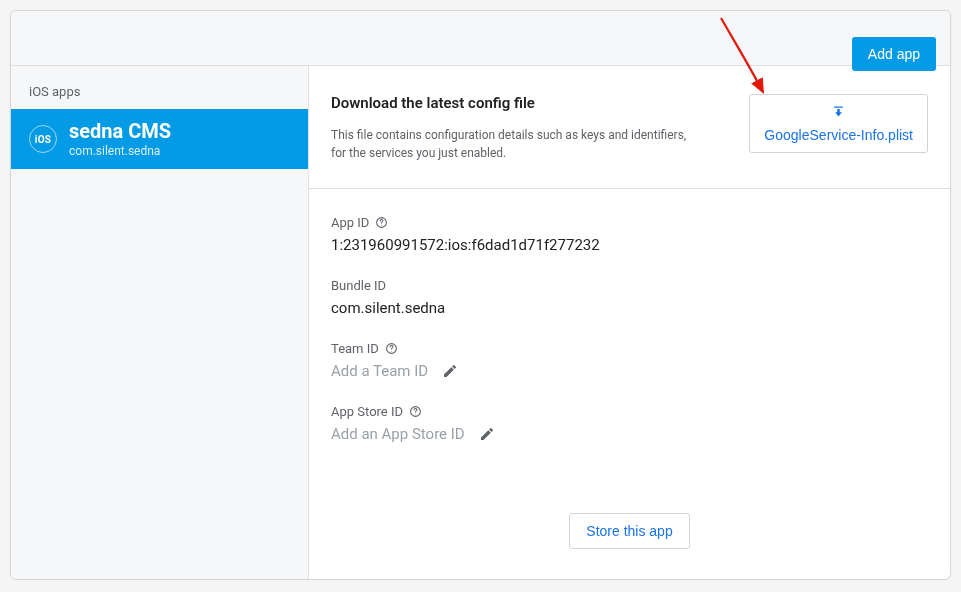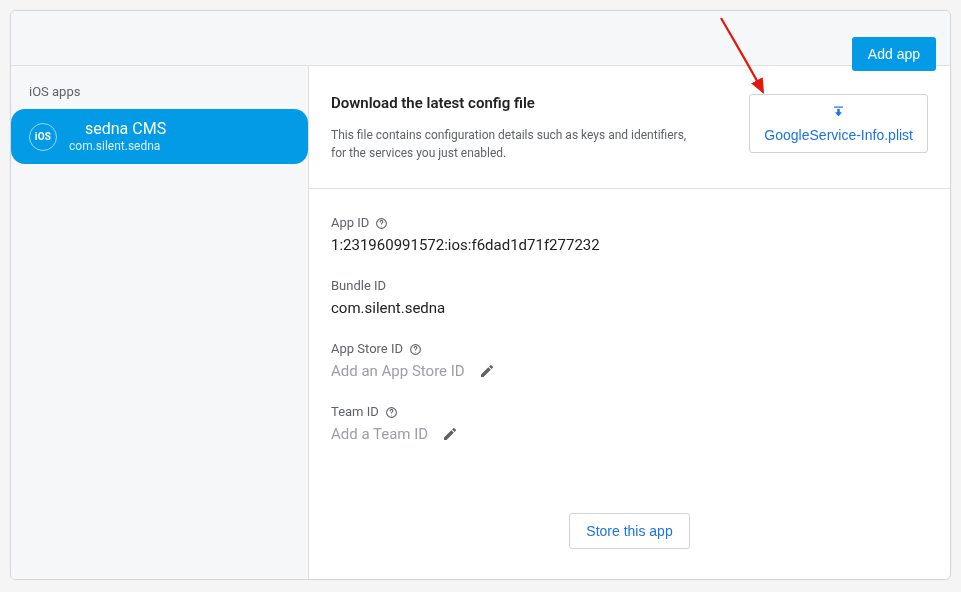--- a/index.html
+++ b/index.html
@@ -63,36 +63,35 @@
       padding: 6px 18px 10px;
     }
     .app-row {
       background: #039be5;
       color: #fff;
       display: flex;
       align-items: center;
       gap: 12px;
       padding: 10px 18px;
       cursor: pointer;
-      border-radius: 14px;
     }
     .app-icon-circle {
       width: 28px;
       height: 28px;
       border: 1.5px solid rgba(255,255,255,0.6);
       border-radius: 50%;
       display: flex;
       align-items: center;
       justify-content: center;
       font-size: 10px;
       font-weight: 700;
       letter-spacing: 0.3px;
     }
     .app-row-text { display: flex; flex-direction: column; line-height: 1.25; }
-    .app-row-title { font-weight: 400; font-size: 16px; margin-left: 16px; }
+    .app-row-title { font-weight: 700; font-size: 20px; }
     .app-row-sub { font-size: 12px; color: rgba(255,255,255,0.85); }
     .main {
       flex: 1;
       display: flex;
       flex-direction: column;
       overflow: hidden;
     }
     .config-section {
       padding: 28px 22px 26px;
       border-bottom: 1px solid #e0e0e0;
@@ -120,21 +119,21 @@
       flex-direction: column;
     }
     .dl-icon { width: 15px; height: 15px; display: inline-block; }
     .details-section {
       padding: 26px 22px 18px;
       flex: 1;
       display: flex;
       flex-direction: column;
     }
     .field { margin-bottom: 24px; }
-    .field-label { color: #5f6368; font-size: 13px; display: flex; align-items: flex-end; gap: 6px; margin-bottom: 6px; }
+    .field-label { color: #5f6368; font-size: 13px; display: flex; align-items: center; gap: 6px; margin-bottom: 6px; }
     .field-value { color: #222; font-size: 15px; }
     .field-placeholder-row { display: flex; align-items: center; gap: 14px; }
     .field-placeholder { color: #9aa0a6; font-size: 15px; }
     .help-icon { width: 13px; height: 13px; display: inline-block; color: #5f6368; }
     .pencil-icon { width: 16px; height: 16px; color: #5f6368; cursor: pointer; }
     .delete-row { display: flex; justify-content: center; margin-top: auto; padding-bottom: 12px; }
     .delete-btn {
       background: #fff;
       border: 1px solid #cfd4d9;
       color: #1a73e8;
@@ -210,52 +209,52 @@
 
         <div class="field">
           <div class="field-label">
             <span>Bundle ID</span>
           </div>
           <div class="field-value">com.silent.sedna</div>
         </div>
 
         <div class="field">
           <div class="field-label">
+            <span>Team ID</span>
+            <span class="help-icon">
+              <svg viewBox="0 0 24 24" fill="none" stroke="currentColor" stroke-width="2">
+                  <circle cx="12" cy="12" r="9"></circle>
+                  <path d="M9.5 9a2.5 2.5 0 1 1 3.5 2.3c-.8.4-1 .9-1 1.7" stroke-linecap="round"></path>
+                  <circle cx="12" cy="17" r="0.8" fill="currentColor" stroke="none"></circle>
+                </svg>
+            </span>
+          </div>
+          <div class="field-placeholder-row">
+            <span class="field-placeholder">Add a Team ID</span>
+            <span class="pencil-icon">
+              <svg viewBox="0 0 24 24" fill="currentColor">
+                  <path d="M3 17.25V21h3.75l11-11.04-3.75-3.75L3 17.25zM20.71 7.04a1 1 0 0 0 0-1.41l-2.34-2.34a1 1 0 0 0-1.41 0l-1.83 1.83 3.75 3.75 1.83-1.83z"></path>
+                </svg>
+            </span>
+          </div>
+        </div>
+
+        <div class="field">
+          <div class="field-label">
             <span>App Store ID</span>
             <span class="help-icon">
               <svg viewBox="0 0 24 24" fill="none" stroke="currentColor" stroke-width="2">
                   <circle cx="12" cy="12" r="9"></circle>
                   <path d="M9.5 9a2.5 2.5 0 1 1 3.5 2.3c-.8.4-1 .9-1 1.7" stroke-linecap="round"></path>
                   <circle cx="12" cy="17" r="0.8" fill="currentColor" stroke="none"></circle>
                 </svg>
             </span>
           </div>
           <div class="field-placeholder-row">
             <span class="field-placeholder">Add an App Store ID</span>
-            <span class="pencil-icon">
-              <svg viewBox="0 0 24 24" fill="currentColor">
-                  <path d="M3 17.25V21h3.75l11-11.04-3.75-3.75L3 17.25zM20.71 7.04a1 1 0 0 0 0-1.41l-2.34-2.34a1 1 0 0 0-1.41 0l-1.83 1.83 3.75 3.75 1.83-1.83z"></path>
-                </svg>
-            </span>
-          </div>
-        </div>
-
-        <div class="field">
-          <div class="field-label">
-            <span>Team ID</span>
-            <span class="help-icon">
-              <svg viewBox="0 0 24 24" fill="none" stroke="currentColor" stroke-width="2">
-                  <circle cx="12" cy="12" r="9"></circle>
-                  <path d="M9.5 9a2.5 2.5 0 1 1 3.5 2.3c-.8.4-1 .9-1 1.7" stroke-linecap="round"></path>
-                  <circle cx="12" cy="17" r="0.8" fill="currentColor" stroke="none"></circle>
-                </svg>
-            </span>
-          </div>
-          <div class="field-placeholder-row">
-            <span class="field-placeholder">Add a Team ID</span>
             <span class="pencil-icon">
               <svg viewBox="0 0 24 24" fill="currentColor">
                   <path d="M3 17.25V21h3.75l11-11.04-3.75-3.75L3 17.25zM20.71 7.04a1 1 0 0 0 0-1.41l-2.34-2.34a1 1 0 0 0-1.41 0l-1.83 1.83 3.75 3.75 1.83-1.83z"></path>
                 </svg>
             </span>
           </div>
         </div>
 
         <div class="delete-row">
           <button class="delete-btn">Store this app</button>

